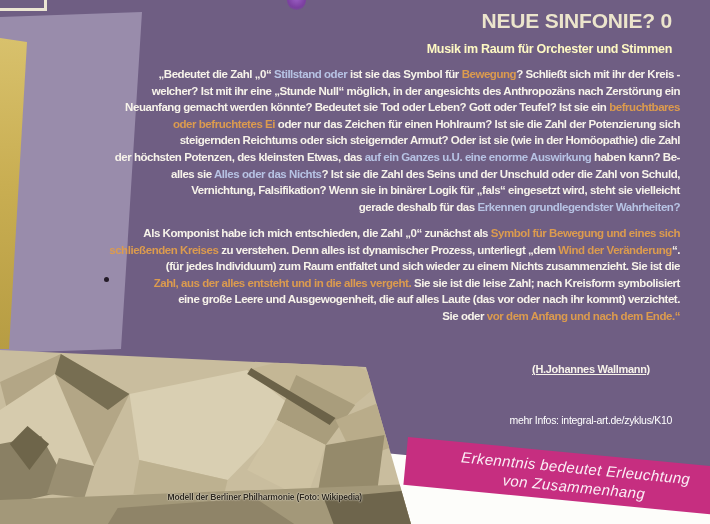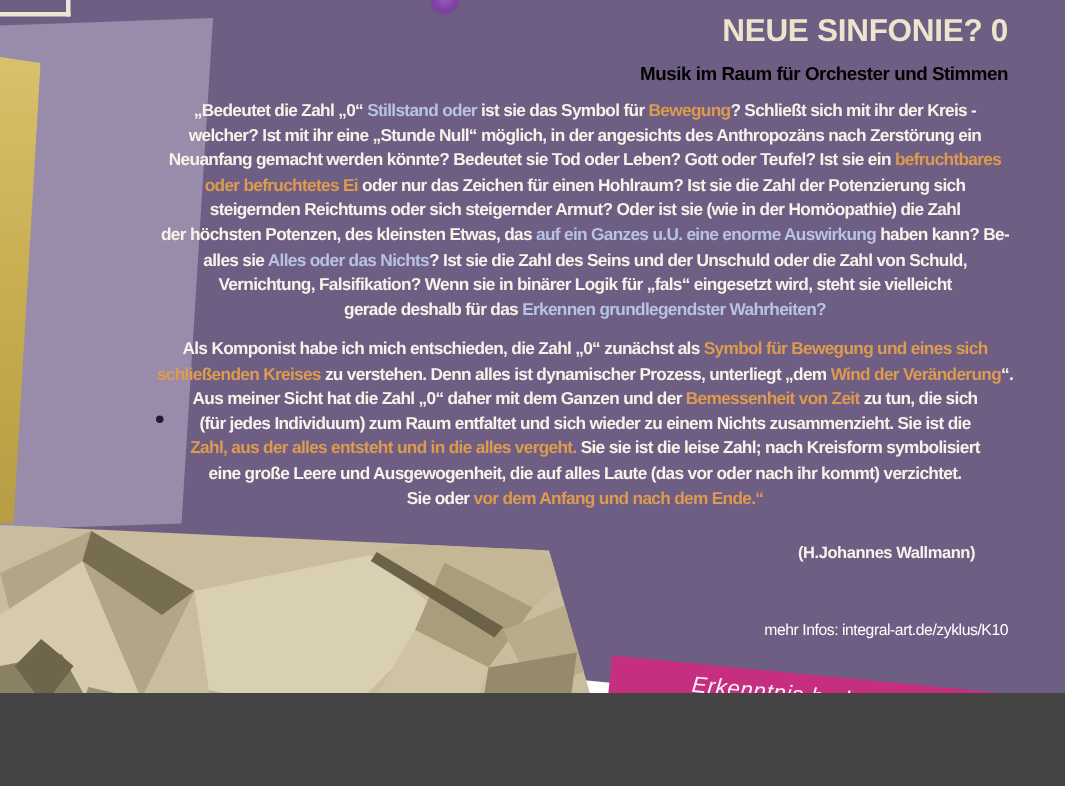--- a/index.html
+++ b/index.html
@@ -1,17 +1,17 @@
 <!DOCTYPE html>
 <html><head>
 <meta charset="utf-8">
 <style>
   html,body{margin:0;padding:0;}
   body{width:710px;height:524px;overflow:hidden;background:#444;}
-  #page{position:relative;width:710px;height:462px;background:#6f5e83;overflow:hidden;
+  #page{position:relative;width:710px;height:524px;background:#6f5e83;overflow:hidden;
         font-family:"Liberation Sans",sans-serif;}
 
   
   .frame-corner{position:absolute;left:0;top:0;width:44px;height:8px;
     border-right:3px solid #ece6d4;border-bottom:3px solid #ece6d4;}
 
   
   .violet-blob{position:absolute;left:287px;top:-9px;width:19px;height:19px;border-radius:50%;
     background:radial-gradient(circle at 50% 40%, #9a5ec4 0%, #7b3fa0 60%, rgba(123,63,160,0) 100%);
     filter:blur(0.6px);}
@@ -23,35 +23,35 @@
   
   .gold-strip{position:absolute;left:0;top:0;width:710px;height:524px;
     background:linear-gradient(180deg,#dcc673 0%,#c9ae52 35%,#b2983f 75%,#a68c3a 100%);
     clip-path:polygon(0 38px,27px 42px,9px 349px,0 349px);}
 
   .small-dot{position:absolute;left:104px;top:277px;width:5px;height:5px;border-radius:50%;background:#241b28;}
 
   
   .title{position:absolute;top:9px;right:38px;color:#ece5cc;font-size:21px;font-weight:bold;
     letter-spacing:-0.2px;white-space:nowrap;}
-  .subtitle{position:absolute;top:42px;right:38px;color:#000000;font-size:12.5px;font-weight:bold;
+  .subtitle{position:absolute;top:42px;right:38px;color:#fef9c3;font-size:12.5px;font-weight:bold;
     letter-spacing:-0.3px;white-space:nowrap;}
 
   
   .quote{position:absolute;left:100px;width:580px;text-align:center;font-weight:bold;
     font-size:11.5px;letter-spacing:-0.45px;line-height:16.6px;}
-  .quote .ql{white-space:nowrap;}
+  .quote .ql{white-space:nowrap;text-align:right;}
   #para1{top:66px;}
   #para2{top:225px;}
   .seg-w{color:#f7f3ea;}
   .seg-b{color:#b7c3e4;}
   .seg-o{color:#dc9b4e;}
 
   .attribution{position:absolute;top:363px;right:60px;color:#f7f3ea;font-size:11px;font-weight:bold;
-    letter-spacing:-0.3px;white-space:nowrap;}
+    letter-spacing:-0.3px;white-space:nowrap;text-decoration:underline;}
 
   .more-info{position:absolute;top:414px;right:38px;color:#ffffff;font-size:10.5px;font-weight:normal;
     letter-spacing:-0.3px;white-space:nowrap;}
 
   
   .white-paper{position:absolute;left:374px;top:452px;width:540px;height:160px;background:#fdfdfa;
     transform:rotate(5.5deg);transform-origin:0 0;}
 
   
   .pink-banner{position:absolute;left:408px;top:437px;width:340px;height:48px;background:#c62e80;
@@ -89,21 +89,20 @@
       <div class="ql"><span class="seg-o">oder befruchtetes Ei </span><span class="seg-w">oder nur das Zeichen für einen Hohlraum? Ist sie die Zahl der Potenzierung sich</span></div>
       <div class="ql"><span class="seg-w">steigernden Reichtums oder sich steigernder Armut? Oder ist sie (wie in der Homöopathie) die Zahl</span></div>
       <div class="ql"><span class="seg-w">der höchsten Potenzen, des kleinsten Etwas, das </span><span class="seg-b">auf ein Ganzes u.U. eine enorme Auswirkung </span><span class="seg-w">haben kann? Be-</span></div>
       <div class="ql"><span class="seg-w">alles sie </span><span class="seg-b">Alles oder das Nichts</span><span class="seg-w">? Ist sie die Zahl des Seins und der Unschuld oder die Zahl von Schuld,</span></div>
       <div class="ql"><span class="seg-w">Vernichtung, Falsifikation? Wenn sie in binärer Logik für „fals“ eingesetzt wird, steht sie vielleicht</span></div>
       <div class="ql"><span class="seg-w">gerade deshalb für das </span><span class="seg-b">Erkennen grundlegendster Wahrheiten?</span></div>
     </div>
   <div id="para2" class="quote">
       <div class="ql"><span class="seg-w">Als Komponist habe ich mich entschieden, die Zahl „0“ zunächst als </span><span class="seg-o">Symbol für Bewegung und eines sich</span></div>
       <div class="ql"><span class="seg-o">schließenden Kreises </span><span class="seg-w">zu verstehen. Denn alles ist dynamischer Prozess, unterliegt „dem </span><span class="seg-o">Wind der Veränderung</span><span class="seg-w">“.</span></div>
-      <div class="ql"><span class="seg-w">Aus meiner Sicht hat die Zahl „0“ daher mit dem Ganzen und der </span><span class="seg-o">Bemessenheit von Zeit </span><span class="seg-w">zu tun, die sich</span></div>
       <div class="ql"><span class="seg-w">(für jedes Individuum) zum Raum entfaltet und sich wieder zu einem Nichts zusammenzieht. Sie ist die</span></div>
       <div class="ql"><span class="seg-o">Zahl, aus der alles entsteht und in die alles vergeht. </span><span class="seg-w">Sie sie ist die leise Zahl; nach Kreisform symbolisiert</span></div>
       <div class="ql"><span class="seg-w">eine große Leere und Ausgewogenheit, die auf alles Laute (das vor oder nach ihr kommt) verzichtet.</span></div>
       <div class="ql"><span class="seg-w">Sie oder </span><span class="seg-o">vor dem Anfang und nach dem Ende.“</span></div>
     </div>
 
   <div class="attribution">(H.Johannes Wallmann)</div>
 
   <div class="more-info">mehr Infos: integral-art.de/zyklus/K10</div>
 

